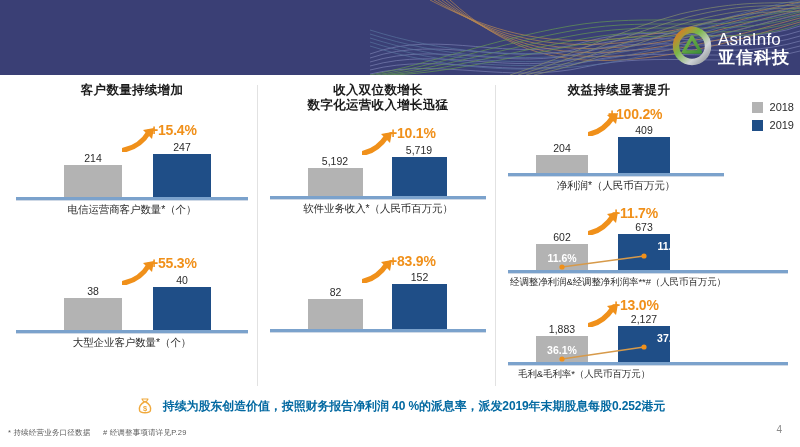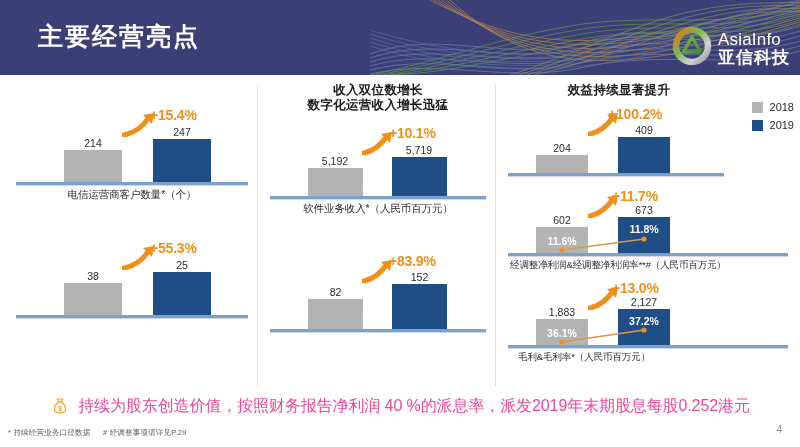--- a/index.html
+++ b/index.html
@@ -52,30 +52,30 @@
   .bar-gray{background:#b3b3b3;}
   .bar-blue{background:#1f4e87;}
   .baseline{position:absolute;left:0;right:0;bottom:0;height:3px;background:#7ba2cc;}
   .baseline::after{content:"";position:absolute;left:0;right:0;top:3px;height:1px;background:#cfd9e6;}
   .vlabel{position:absolute;font-size:10.5px;color:#2b2b2b;text-align:center;white-space:nowrap;}
   .growth{position:absolute;font-size:14px;font-weight:bold;color:#f0901a;white-space:nowrap;letter-spacing:-.2px;}
   .arrow{position:absolute;}
   .axis-label{text-align:center;font-size:10.5px;color:#2b2b2b;margin-top:3px;white-space:nowrap;letter-spacing:-.1px;}
   .inbar{position:absolute;font-size:10.5px;font-weight:bold;white-space:nowrap;}
   .inbar-gray{color:#ffffff;}
-  .inbar-blue{color:#ffffff;}
+  .inbar-blue{color:#ffffff;margin-left:28px;}
   .ratio-line{position:absolute;left:0;top:0;overflow:visible;}
 
   
   .footer-banner{
     position:absolute;left:0;top:392px;width:800px;height:28px;
     display:flex;align-items:center;justify-content:center;gap:8px;
   }
   .moneybag{width:20px;height:20px;flex:0 0 20px;}
-  .footer-text{font-size:16px;font-weight:normal;color:#ec4899;white-space:nowrap;letter-spacing:-.1px;}
+  .footer-text{font-size:12px;font-weight:bold;color:#0369a1;white-space:nowrap;letter-spacing:-.1px;}
   .footnotes{position:absolute;left:8px;top:428px;font-size:7.5px;color:#5a5a5a;white-space:nowrap;letter-spacing:.2px;}
   .footnote-sep{display:inline-block;width:8px;}
   .pagenum{position:absolute;right:18px;top:424px;font-size:10px;color:#8a8a8a;}
 </style>
 </head>
 <body>
 
 <div class="slide">
 
   <div class="header">
@@ -115,21 +115,20 @@
           <g stroke="#9aa36a">
             <path d="M140,75 C200,56 250,30 310,14 C370,0 400,4 430,2"></path>
             <path d="M148,75 C208,58 258,33 318,17 C378,2 404,7 430,5"></path>
             <path d="M156,75 C216,60 266,36 326,20 C386,5 410,10 430,8"></path>
             <path d="M164,75 C224,62 274,39 334,23 C394,8 414,13 430,11"></path>
           </g>
         </g>
       </svg>
     </div>
 
-    <div class="header-title">主要经营亮点</div>
 
     <div class="logo">
       <div class="logo-ring">
         <svg width="40" height="40" viewBox="0 0 40 40">
           <defs>
             <linearGradient id="ringgrad" x1="0" y1="0" x2="1" y2="1">
               <stop offset="0%" stop-color="#e8721f"></stop>
               <stop offset="38%" stop-color="#7ab648"></stop>
               <stop offset="72%" stop-color="#cfd3d6"></stop>
               <stop offset="100%" stop-color="#8f9498"></stop>
@@ -148,20 +147,21 @@
         <span class="logo-cn">亚信科技</span>
       </div>
     </div>
   </div>
 
   <div class="content">
 
     <div class="col col1">
       <div class="vline v1"></div>
 
+      <div class="col-title">客户数量持续增加</div>
 
       <div class="chart" style="margin-top:30px;">
         <div class="chart-plot" style="height:72px;">
           <div class="baseline"></div>
           <div class="bar bar-gray" style="left:48px;width:58px;height:32px;"></div>
           <div class="vlabel" style="left:48px;width:58px;bottom:36px;">214</div>
           <div class="bar bar-blue" style="left:137px;width:58px;height:43px;"></div>
           <div class="vlabel" style="left:137px;width:58px;bottom:47px;">247</div>
           <div class="arrow" style="left:106px;bottom:44px;">
             <svg width="34" height="24" viewBox="0 0 34 24">
@@ -173,29 +173,30 @@
         </div>
         <div class="axis-label">电信运营商客户数量*（个）</div>
       </div>
 
       <div class="chart" style="margin-top:44px;">
         <div class="chart-plot" style="height:72px;">
           <div class="baseline"></div>
           <div class="bar bar-gray" style="left:48px;width:58px;height:32px;"></div>
           <div class="vlabel" style="left:48px;width:58px;bottom:36px;">38</div>
           <div class="bar bar-blue" style="left:137px;width:58px;height:43px;"></div>
-          <div class="vlabel" style="left:137px;width:58px;bottom:47px;">25</div>
+          <div class="vlabel" style="left:137px;width:58px;bottom:47px;">40</div>
           <div class="arrow" style="left:106px;bottom:44px;">
             <svg width="34" height="24" viewBox="0 0 34 24">
               <path d="M2,22 C12,20 21,14 27,4" stroke="#f0901a" stroke-width="5" fill="none" stroke-linecap="round"></path>
               <path d="M21,2 L32,0 L30,11 Z" fill="#f0901a"></path>
             </svg>
           </div>
           <div class="growth" style="left:134px;bottom:62px;">+55.3%</div>
         </div>
+        <div class="axis-label">大型企业客户数量*（个）</div>
       </div>
     </div>
 
     <div class="col col2">
       <div class="vline v1"></div>
 
       <div class="col-title">收入双位数增长</div>
       <div class="col-title">数字化运营收入增长迅猛</div>
 
       <div class="chart" style="margin-top:18px;">
@@ -256,20 +257,21 @@
           <div class="bar bar-blue" style="left:110px;width:52px;height:36px;"></div>
           <div class="vlabel" style="left:110px;width:52px;bottom:40px;">409</div>
           <div class="arrow" style="left:80px;bottom:36px;">
             <svg width="32" height="23" viewBox="0 0 32 23">
               <path d="M2,21 C11,19 19,13 25,4" stroke="#f0901a" stroke-width="5" fill="none" stroke-linecap="round"></path>
               <path d="M19,2 L30,0 L28,11 Z" fill="#f0901a"></path>
             </svg>
           </div>
           <div class="growth" style="left:100px;bottom:54px;">+100.2%</div>
         </div>
+        <div class="axis-label">净利润*（人民币百万元）</div>
       </div>
 
       <div class="chart" style="margin-top:22px;width:280px;">
         <div class="chart-plot" style="height:58px;">
           <div class="baseline"></div>
           <div class="bar bar-gray" style="left:28px;width:52px;height:26px;"></div>
           <div class="vlabel" style="left:28px;width:52px;bottom:30px;">602</div>
           <div class="inbar inbar-gray" style="left:28px;width:52px;bottom:9px;text-align:center;">11.6%</div>
           <div class="bar bar-blue" style="left:110px;width:52px;height:36px;"></div>
           <div class="vlabel" style="left:110px;width:52px;bottom:40px;">673</div>

